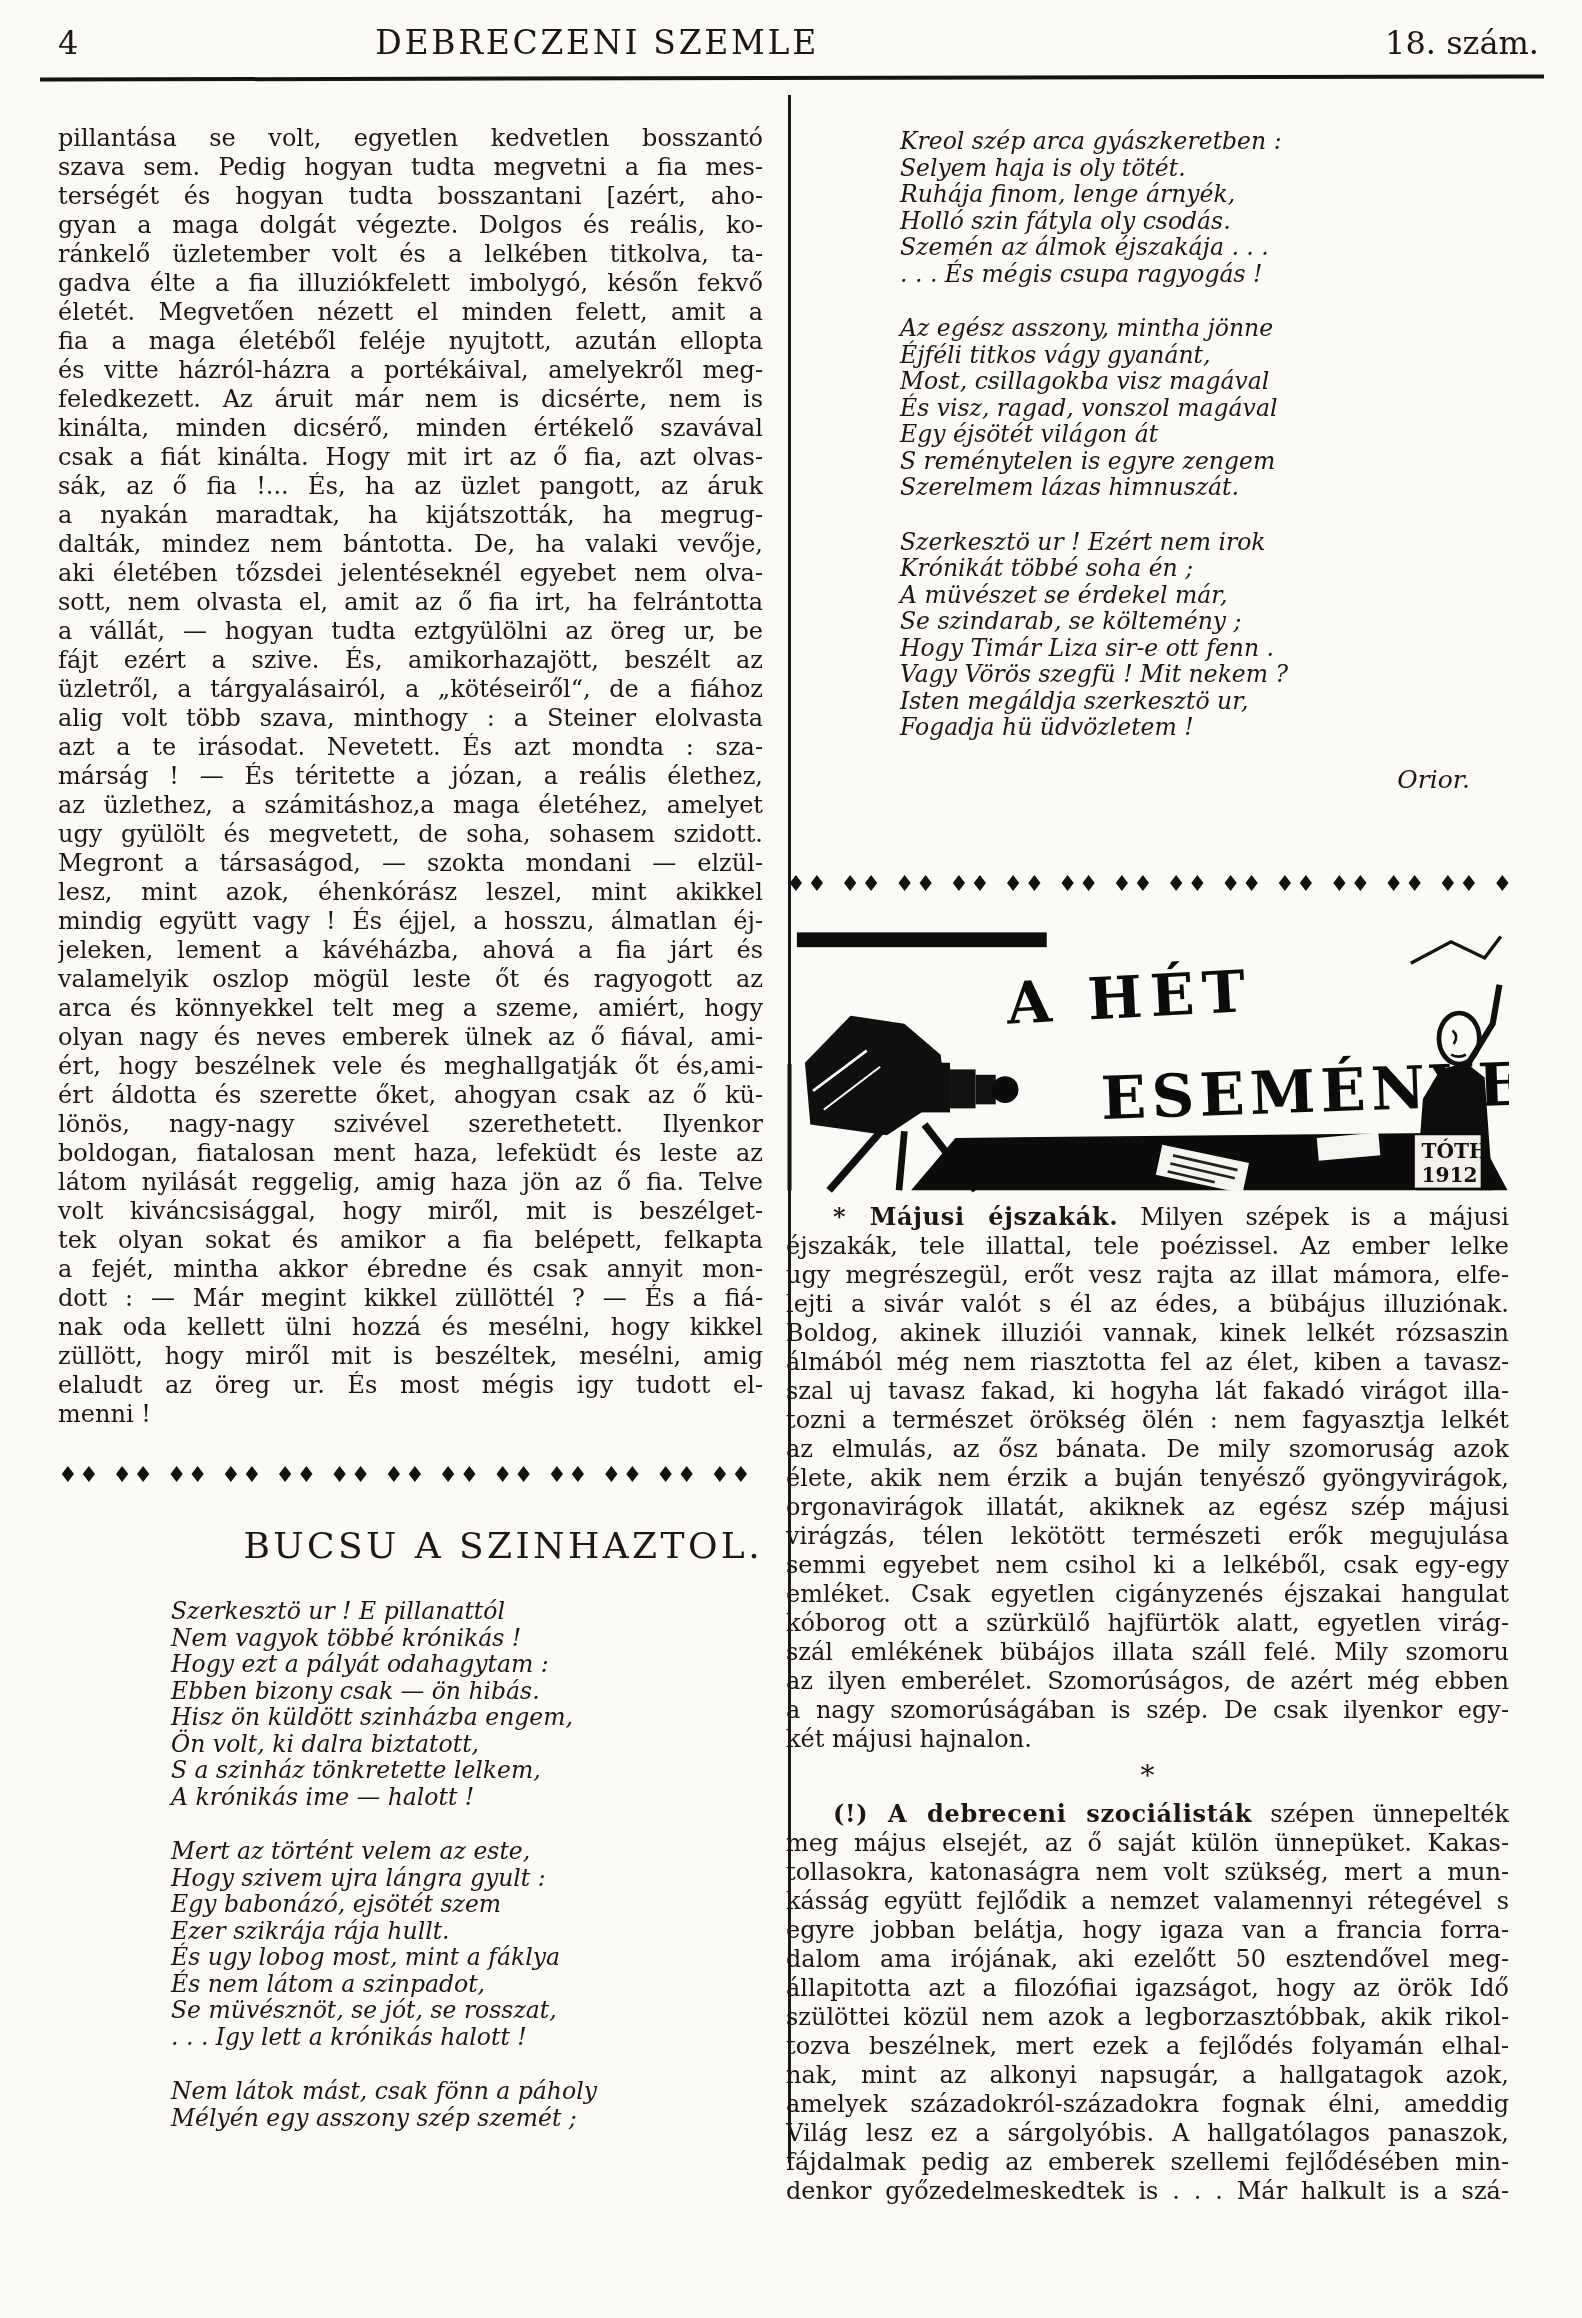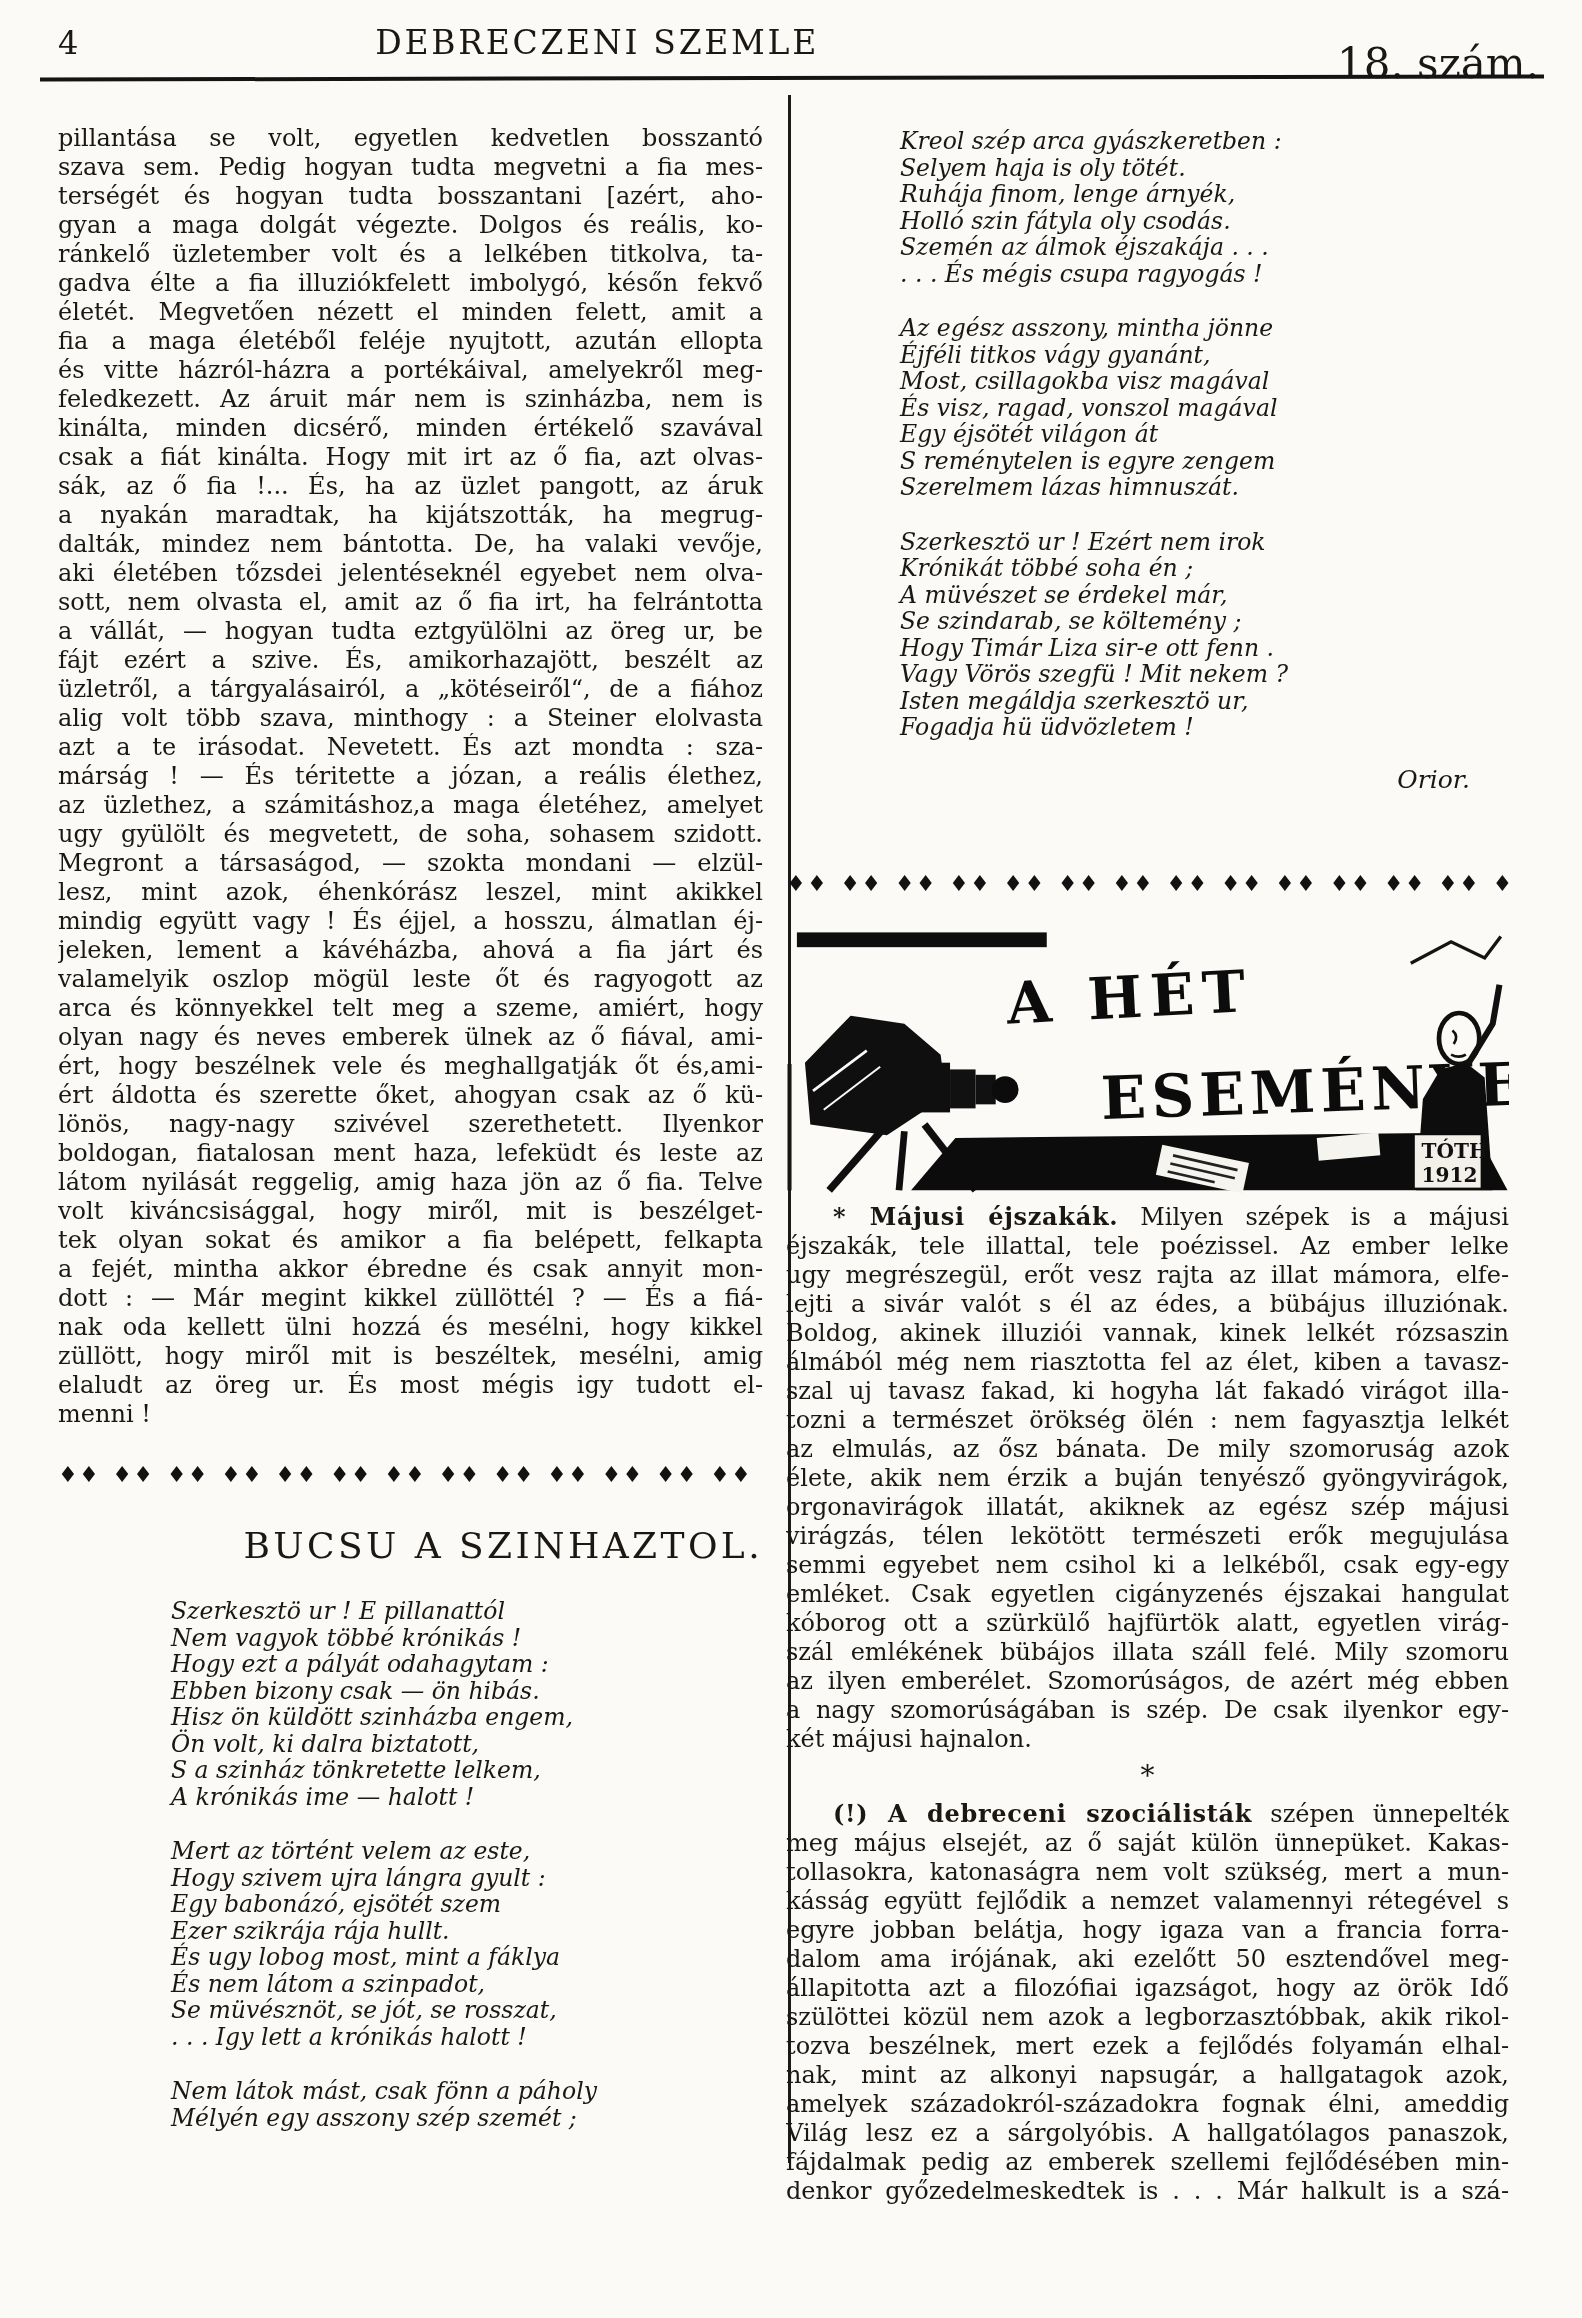--- a/index.html
+++ b/index.html
@@ -9,21 +9,21 @@
     margin:0 auto;
     background:#fbfaf6;
     color:#1b1713;
     font-family:"DejaVu Serif", serif;
     overflow:hidden;
   }
   
   .pageno   { position:absolute; left:58px;  top:24px; font-size:32px; }
   .masthead { position:absolute; left:215px; top:23px; width:604px; text-align:right;
               font-size:33px; letter-spacing:2.7px; white-space:nowrap; }
-  .issue    { position:absolute; right:43px; top:39px; font-size:42px; }
+  .issue    { position:absolute; right:43px; top:24px; font-size:32px; }
   .header-rule { position:absolute; left:40px; top:76px; width:1504px; height:4px;
                  background:#141414; transform:rotate(-0.12deg); }
   .col-divider { position:absolute; left:788px; top:95px; width:2.7px; height:2068px;
                  background:#1a1a1a; }
   
   .col { position:absolute; top:124px; }
   .col-left  { left:58px;   width:705px; }
   .col-right { left:786px; width:723px; }
   .prose { font-size:24px; line-height:29px; }
   .jline { text-align:justify; text-align-last:justify; white-space:nowrap; overflow:hidden; }
@@ -69,21 +69,21 @@
     <div class="prose endfree">
         <div class="jline">pillantása se volt, egyetlen kedvetlen bosszantó</div>
         <div class="jline">szava sem. Pedig hogyan tudta megvetni a fia mes-</div>
         <div class="jline">terségét és hogyan tudta bosszantani [azért, aho-</div>
         <div class="jline">gyan a maga dolgát végezte. Dolgos és reális, ko-</div>
         <div class="jline">ránkelő üzletember volt és a lelkében titkolva, ta-</div>
         <div class="jline">gadva élte a fia illuziókfelett imbolygó, későn fekvő</div>
         <div class="jline">életét. Megvetően nézett el minden felett, amit a</div>
         <div class="jline">fia a maga életéből feléje nyujtott, azután ellopta</div>
         <div class="jline">és vitte házról-házra a portékáival, amelyekről meg-</div>
-        <div class="jline">feledkezett. Az áruit már nem is szinházba, nem is</div>
+        <div class="jline">feledkezett. Az áruit már nem is dicsérte, nem is</div>
         <div class="jline">kinálta, minden dicsérő, minden értékelő szavával</div>
         <div class="jline">csak a fiát kinálta. Hogy mit irt az ő fia, azt olvas-</div>
         <div class="jline">sák, az ő fia !... És, ha az üzlet pangott, az áruk</div>
         <div class="jline">a nyakán maradtak, ha kijátszották, ha megrug-</div>
         <div class="jline">dalták, mindez nem bántotta. De, ha valaki vevője,</div>
         <div class="jline">aki életében tőzsdei jelentéseknél egyebet nem olva-</div>
         <div class="jline">sott, nem olvasta el, amit az ő fia irt, ha felrántotta</div>
         <div class="jline">a vállát, — hogyan tudta eztgyülölni az öreg ur, be</div>
         <div class="jline">fájt ezért a szive. És, amikorhazajött, beszélt az</div>
         <div class="jline">üzletről, a tárgyalásairól, a „kötéseiről“, de a fiához</div>

